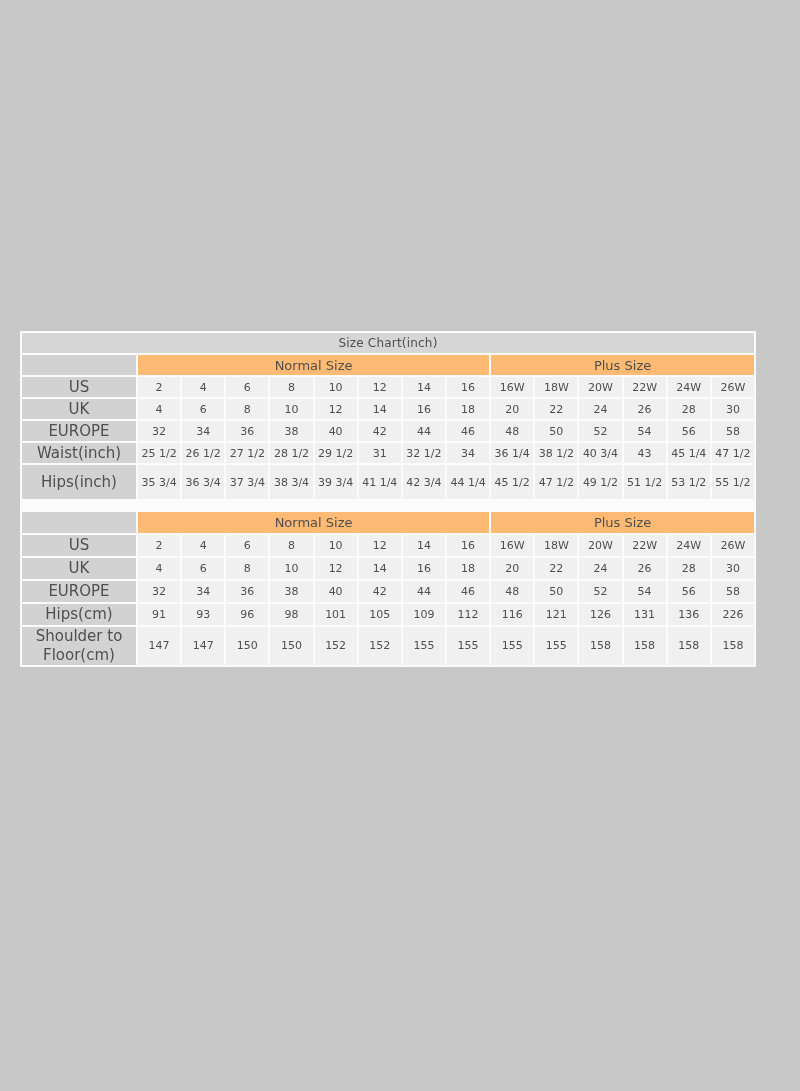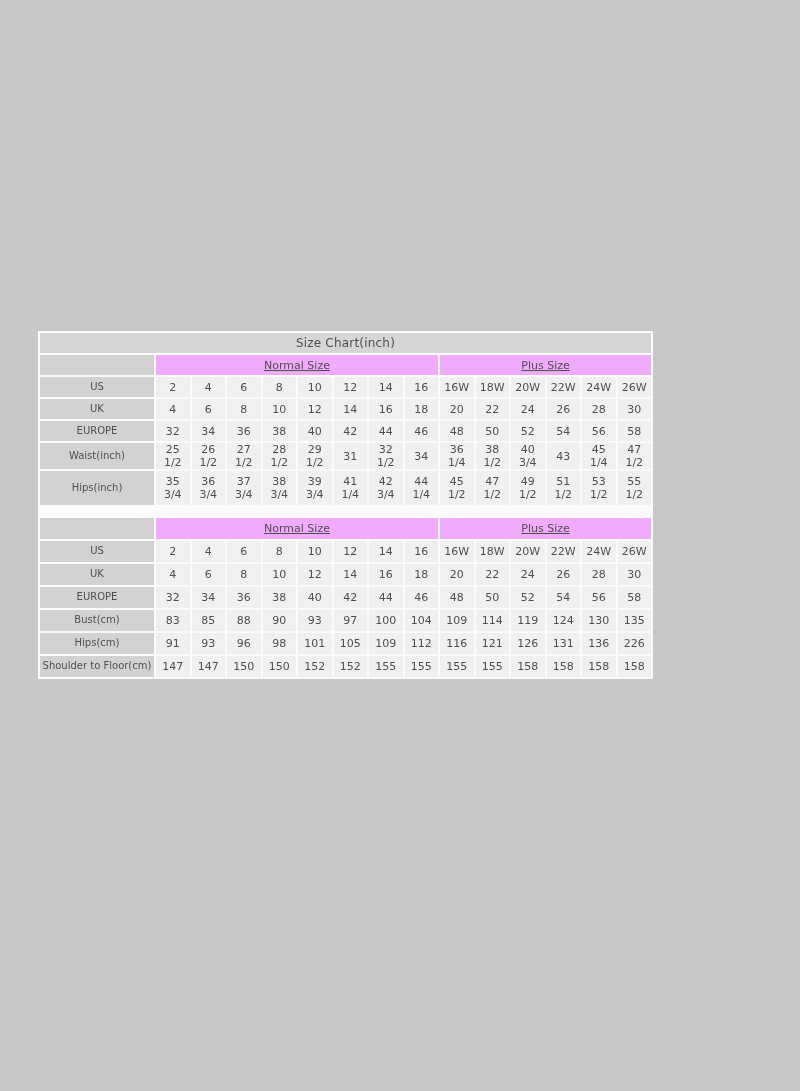--- a/index.html
+++ b/index.html
@@ -8,23 +8,23 @@
   }
   body {
     width: 800px;
     height: 1091px;
     background: #c8c8c8;
     position: relative;
     font-family: "DejaVu Sans", "Liberation Sans", sans-serif;
   }
   .chart-panel {
     position: absolute;
-    left: 38px;
+    left: 20px;
     top: 331px;
-    width: 615px;
+    width: 736px;
     background: #fbfbfb;
   }
   table.size-table {
     border-collapse: separate;
     border-spacing: 2px;
     width: 100%;
     table-layout: fixed;
     background: #fbfbfb;
   }
   table.t-inch { margin-bottom: 9px; }
@@ -40,28 +40,27 @@
     background: #d6d6d6;
     font-size: 12px;
     height: 20px;
     letter-spacing: 0.2px;
   }
   .corner-cell {
     background: #d2d2d2;
     height: 20px;
   }
   .group-cell {
-    background: #f0abfc;
-    font-size: 11px;
+    background: #fdba74;
+    font-size: 13px;
     height: 20px;
-    text-decoration: underline;
   }
   .label-cell {
     background: #d2d2d2;
-    font-size: 10px;
+    font-size: 15px;
     line-height: 1.25;
   }
   .data-cell {
     background: #f0f0f0;
     font-size: 11px;
   }
   .t-inch td { height: 20px; }
   .t-cm td { height: 21px; }
   .t-inch tr:last-child td { height: 34px; }
 </style>
@@ -252,37 +251,20 @@
           <td class="data-cell">44</td>
           <td class="data-cell">46</td>
           <td class="data-cell">48</td>
           <td class="data-cell">50</td>
           <td class="data-cell">52</td>
           <td class="data-cell">54</td>
           <td class="data-cell">56</td>
           <td class="data-cell">58</td>
         </tr>
         <tr>
-          <td class="label-cell">Bust(cm)</td>
-          <td class="data-cell">83</td>
-          <td class="data-cell">85</td>
-          <td class="data-cell">88</td>
-          <td class="data-cell">90</td>
-          <td class="data-cell">93</td>
-          <td class="data-cell">97</td>
-          <td class="data-cell">100</td>
-          <td class="data-cell">104</td>
-          <td class="data-cell">109</td>
-          <td class="data-cell">114</td>
-          <td class="data-cell">119</td>
-          <td class="data-cell">124</td>
-          <td class="data-cell">130</td>
-          <td class="data-cell">135</td>
-        </tr>
-        <tr>
           <td class="label-cell">Hips(cm)</td>
           <td class="data-cell">91</td>
           <td class="data-cell">93</td>
           <td class="data-cell">96</td>
           <td class="data-cell">98</td>
           <td class="data-cell">101</td>
           <td class="data-cell">105</td>
           <td class="data-cell">109</td>
           <td class="data-cell">112</td>
           <td class="data-cell">116</td>

